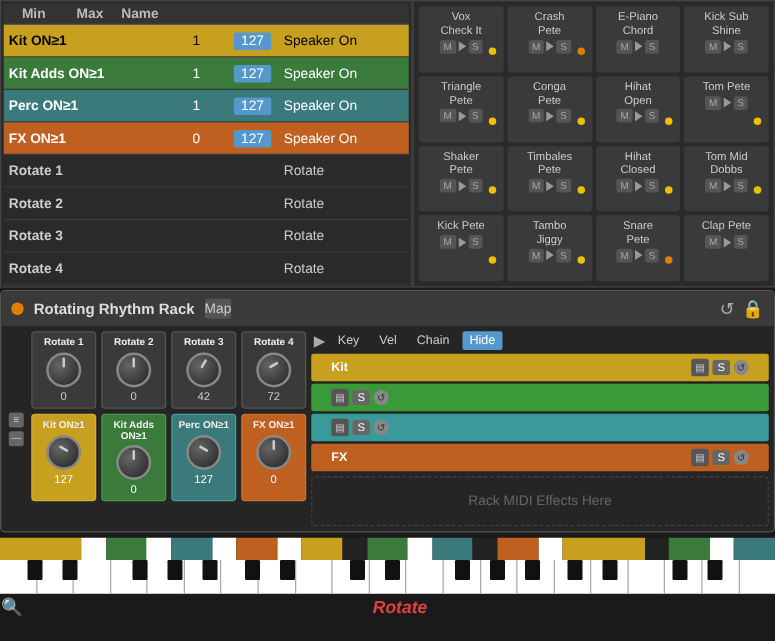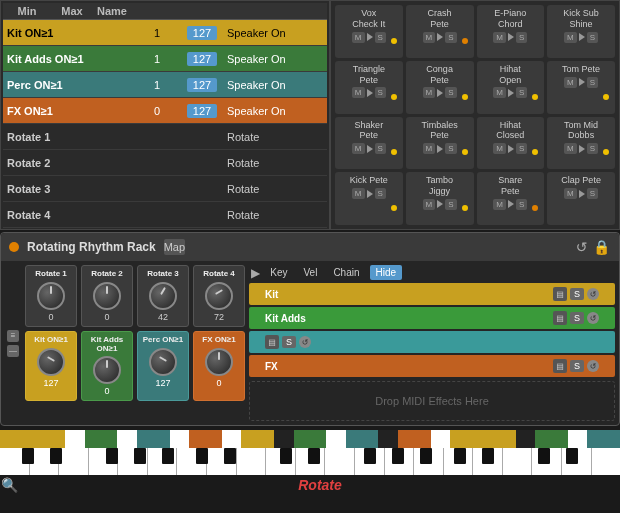--- a/index.html
+++ b/index.html
@@ -666,21 +666,20 @@
       <div class="chain-list">
         <div class="chain-item kit">
           <span class="chain-item-name">Kit</span>
           <div class="chain-item-icons">
             <div class="chain-icon">▤</div>
             <span class="chain-s">S</span>
             <div class="chain-r">↺</div>
           </div>
         </div>
         <div class="chain-item kit-adds">
-          <span class="chain-item-name">Kit Adds</span>
           <div class="chain-item-icons">
             <div class="chain-icon">▤</div>
             <span class="chain-s">S</span>
             <div class="chain-r">↺</div>
           </div>
         </div>
         <div class="chain-item perc">
           <div class="chain-item-icons">
             <div class="chain-icon">▤</div>
             <span class="chain-s">S</span>
@@ -690,21 +689,21 @@
         <div class="chain-item fx">
           <span class="chain-item-name">FX</span>
           <div class="chain-item-icons">
             <div class="chain-icon">▤</div>
             <span class="chain-s">S</span>
             <div class="chain-r">↺</div>
           </div>
         </div>
       </div>
       <div class="drop-area">
-        <span>Drop MIDI Effects Here</span>
+        <span>Rack MIDI Effects Here</span>
       </div>
     </div>
   </div>
 </div>
 
 <div style="width:620px; background:#1a1a1a; padding: 2px 0;">
 
   <div style="display:flex; height:18px; width:620px; overflow:hidden;">
 
     <div style="flex:1; background:#c8a020;"></div>

